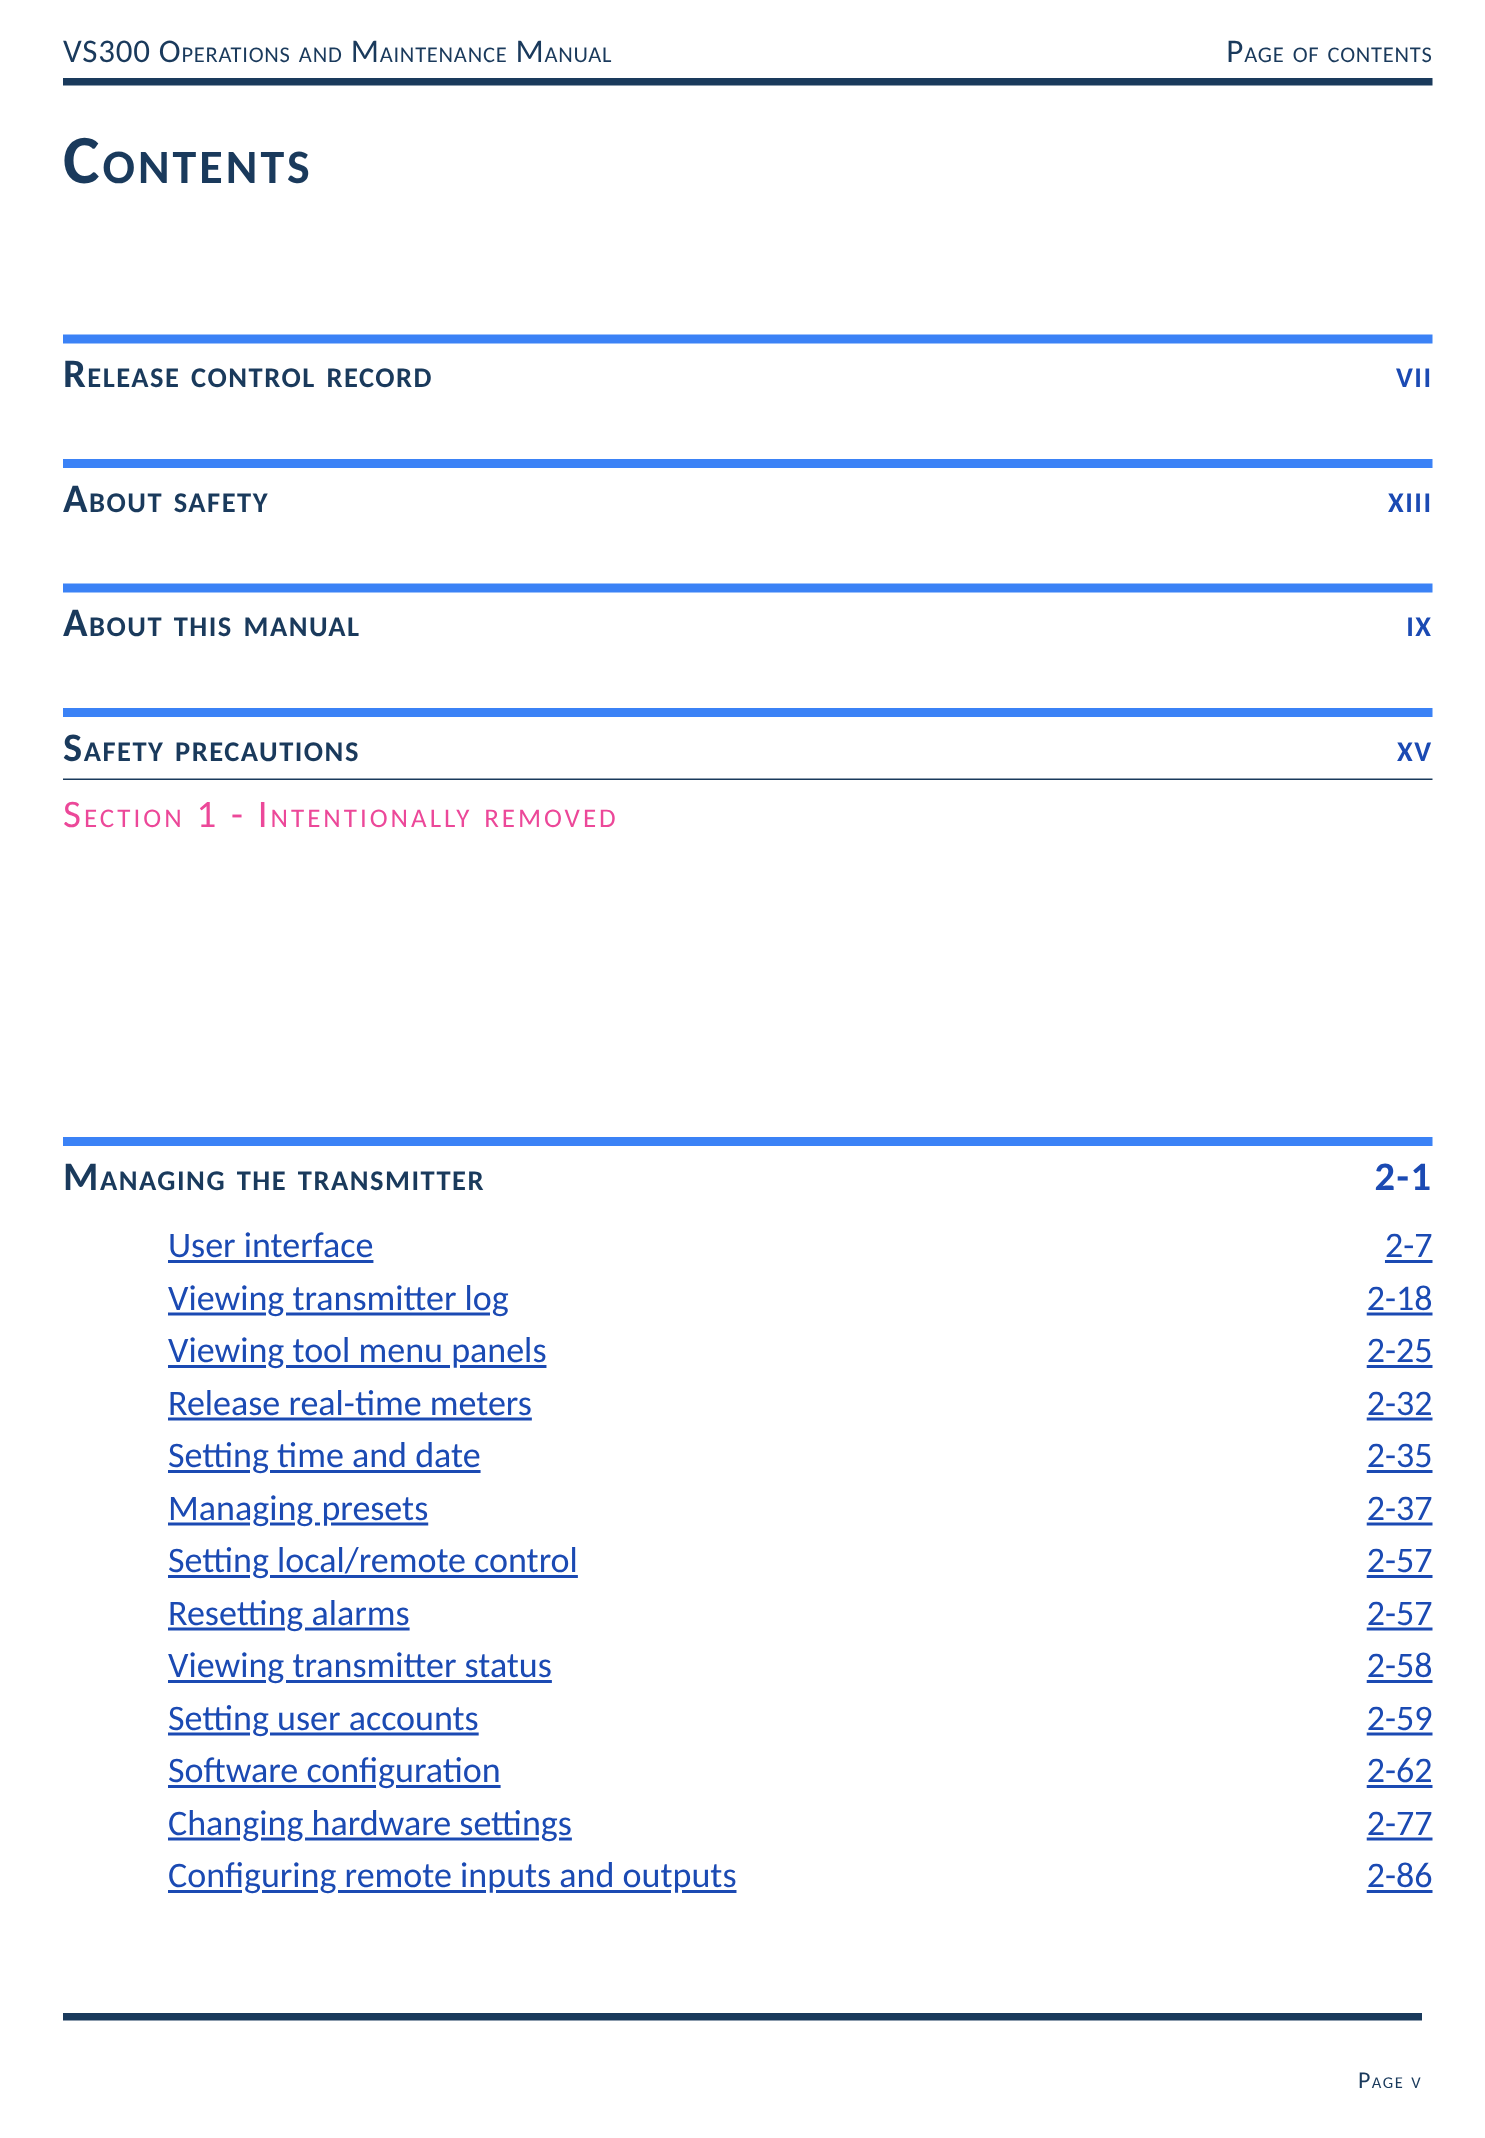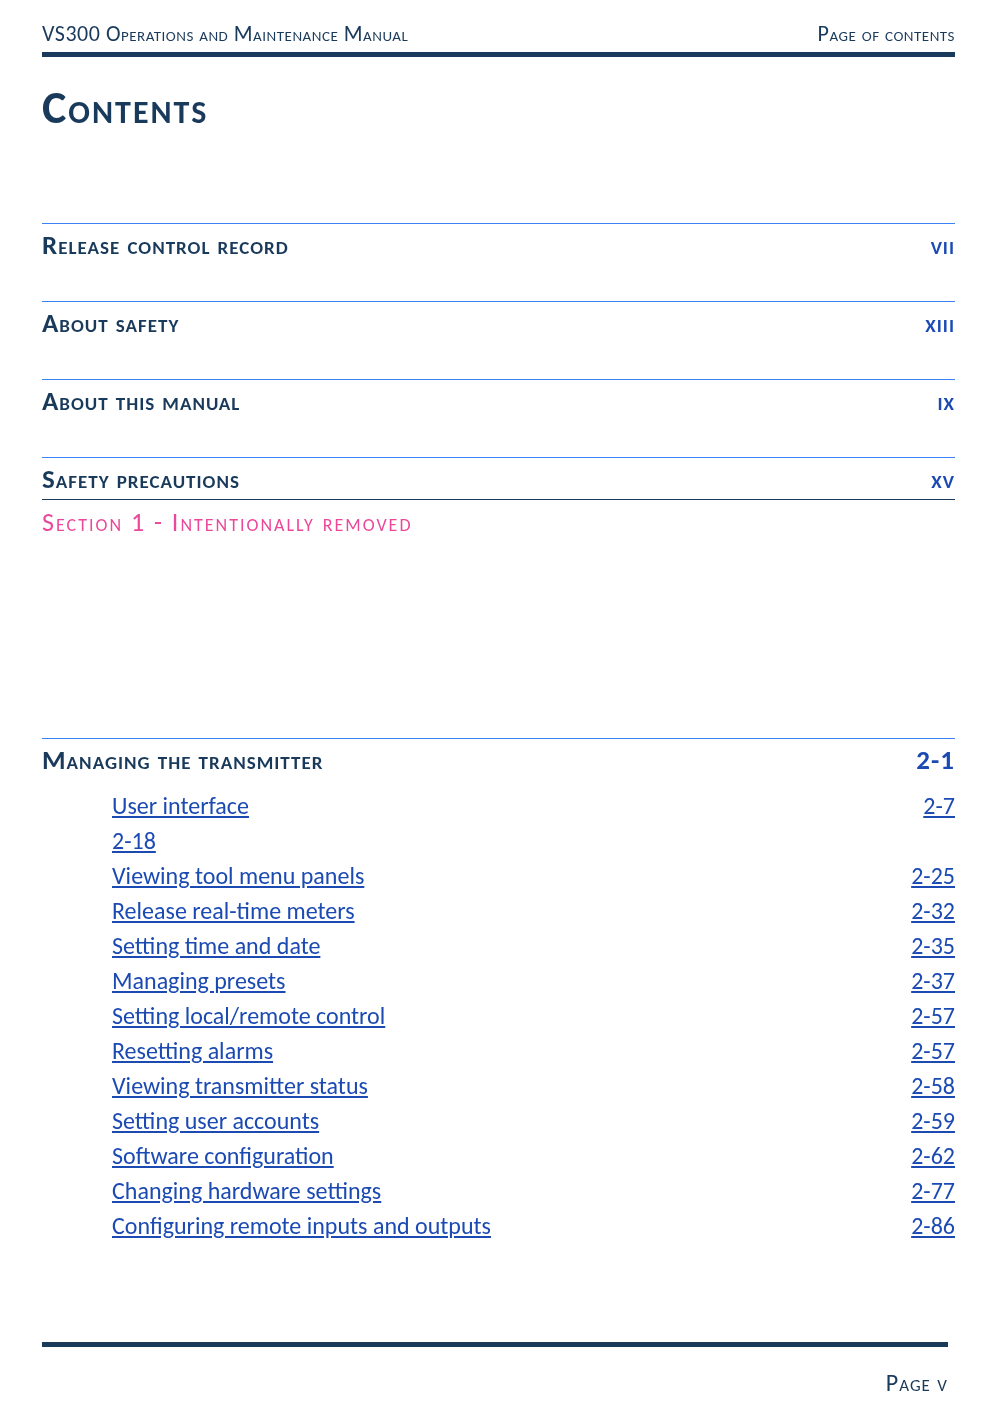--- a/index.html
+++ b/index.html
@@ -36,21 +36,21 @@
   .title {
     font-variant: small-caps;
     color: #1a3a5c;
     font-size: 46px;
     letter-spacing: 2px;
     font-weight: 600;
     margin-top: 22px;
     margin-bottom: 88px;
   }
   .sec {
-    border-top: 1px solid #3b82f6;
+    border-top: 6px solid #3b82f6;
     padding-top: 4px;
     padding-bottom: 4px;
   }
   .sec-row {
     display: flex;
     justify-content: space-between;
     align-items: baseline;
     font-variant: small-caps;
     letter-spacing: 1px;
     font-size: 27px;
@@ -108,21 +108,21 @@
     bottom: 78px;
     height: 5px;
     background: #1a3a5c;
   }
   .footer {
     position: absolute;
     right: 42px;
     bottom: 28px;
     font-variant: small-caps;
     letter-spacing: 1px;
-    font-size: 24px;
+    font-size: 16px;
     color: #1a3a5c;
     font-weight: 500;
   }
 </style>
 </head>
 <body>
 
 <div class="page">
 
   <div class="header">
@@ -171,20 +171,21 @@
       <span class="page-ref">2-1</span>
     </div>
   </div>
 
   <div class="sub-list">
     <div class="sub-row">
       <span class="label">User interface</span>
       <span class="page-ref">2-7</span>
     </div>
     <div class="sub-row">
+      <span class="label">Viewing transmitter log</span>
       <span class="page-ref">2-18</span>
     </div>
     <div class="sub-row">
       <span class="label">Viewing tool menu panels</span>
       <span class="page-ref">2-25</span>
     </div>
     <div class="sub-row">
       <span class="label">Release real-time meters</span>
       <span class="page-ref">2-32</span>
     </div>

